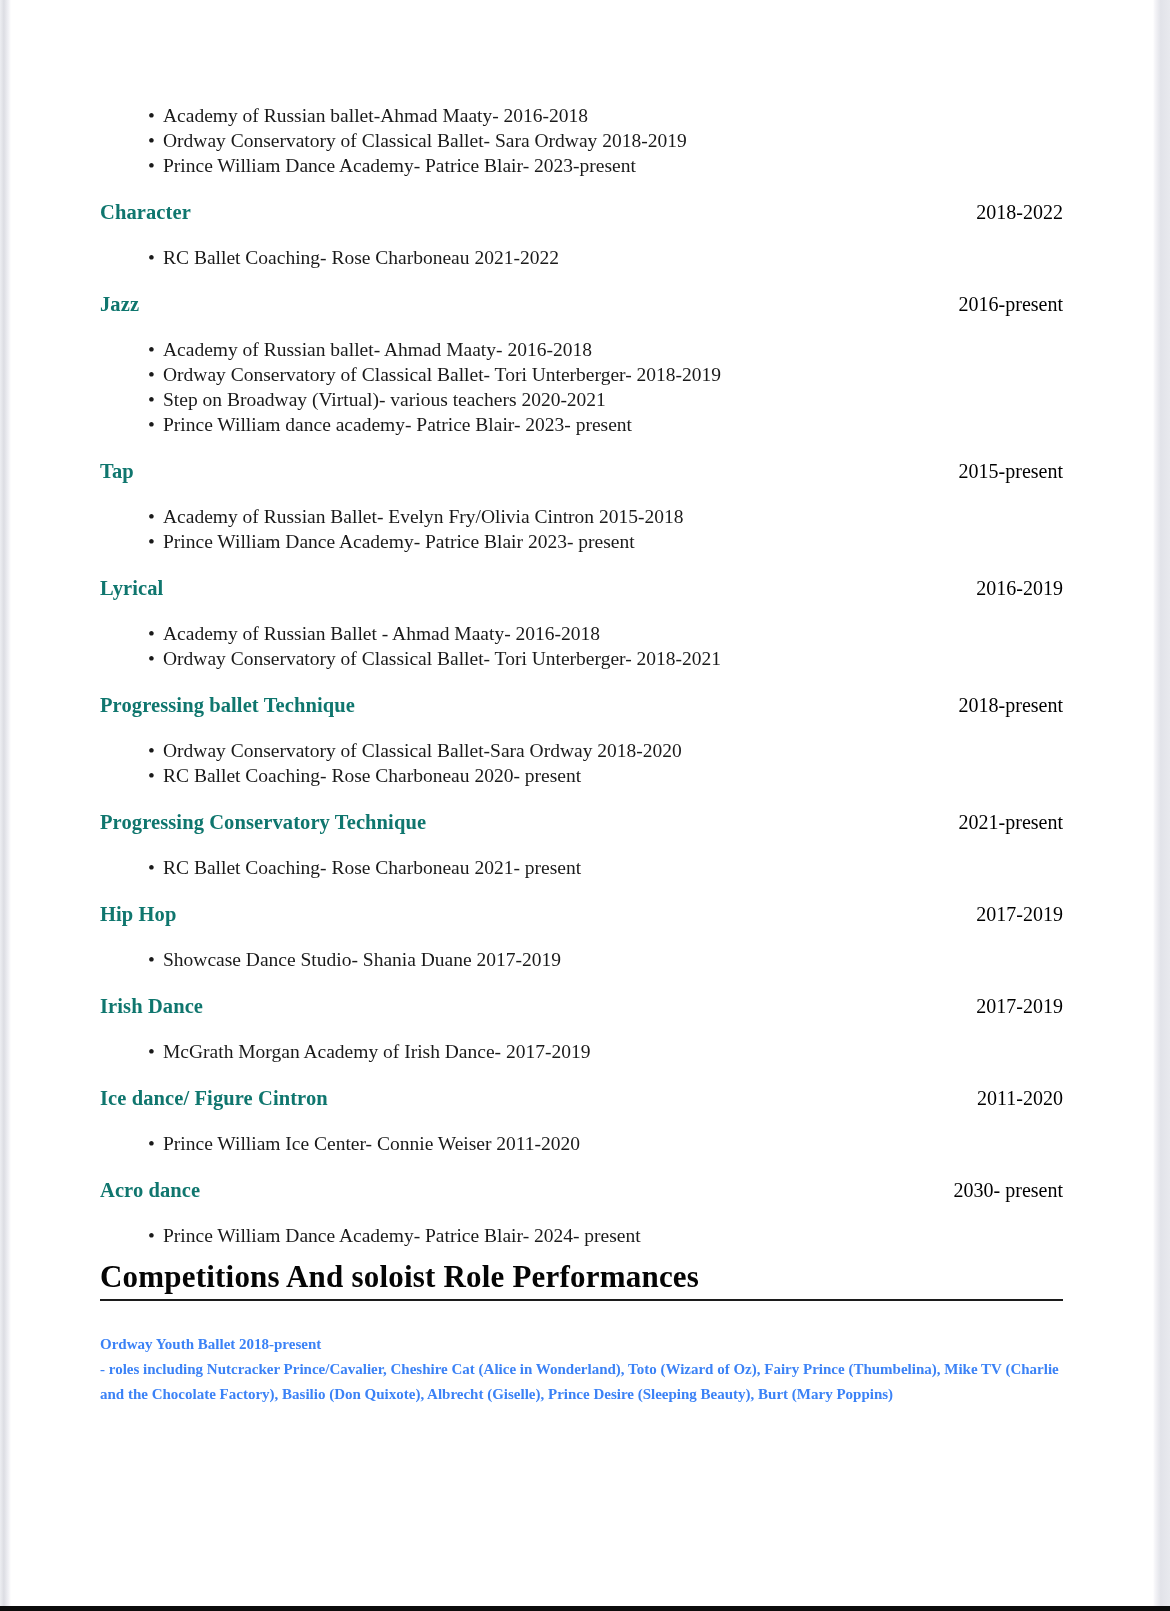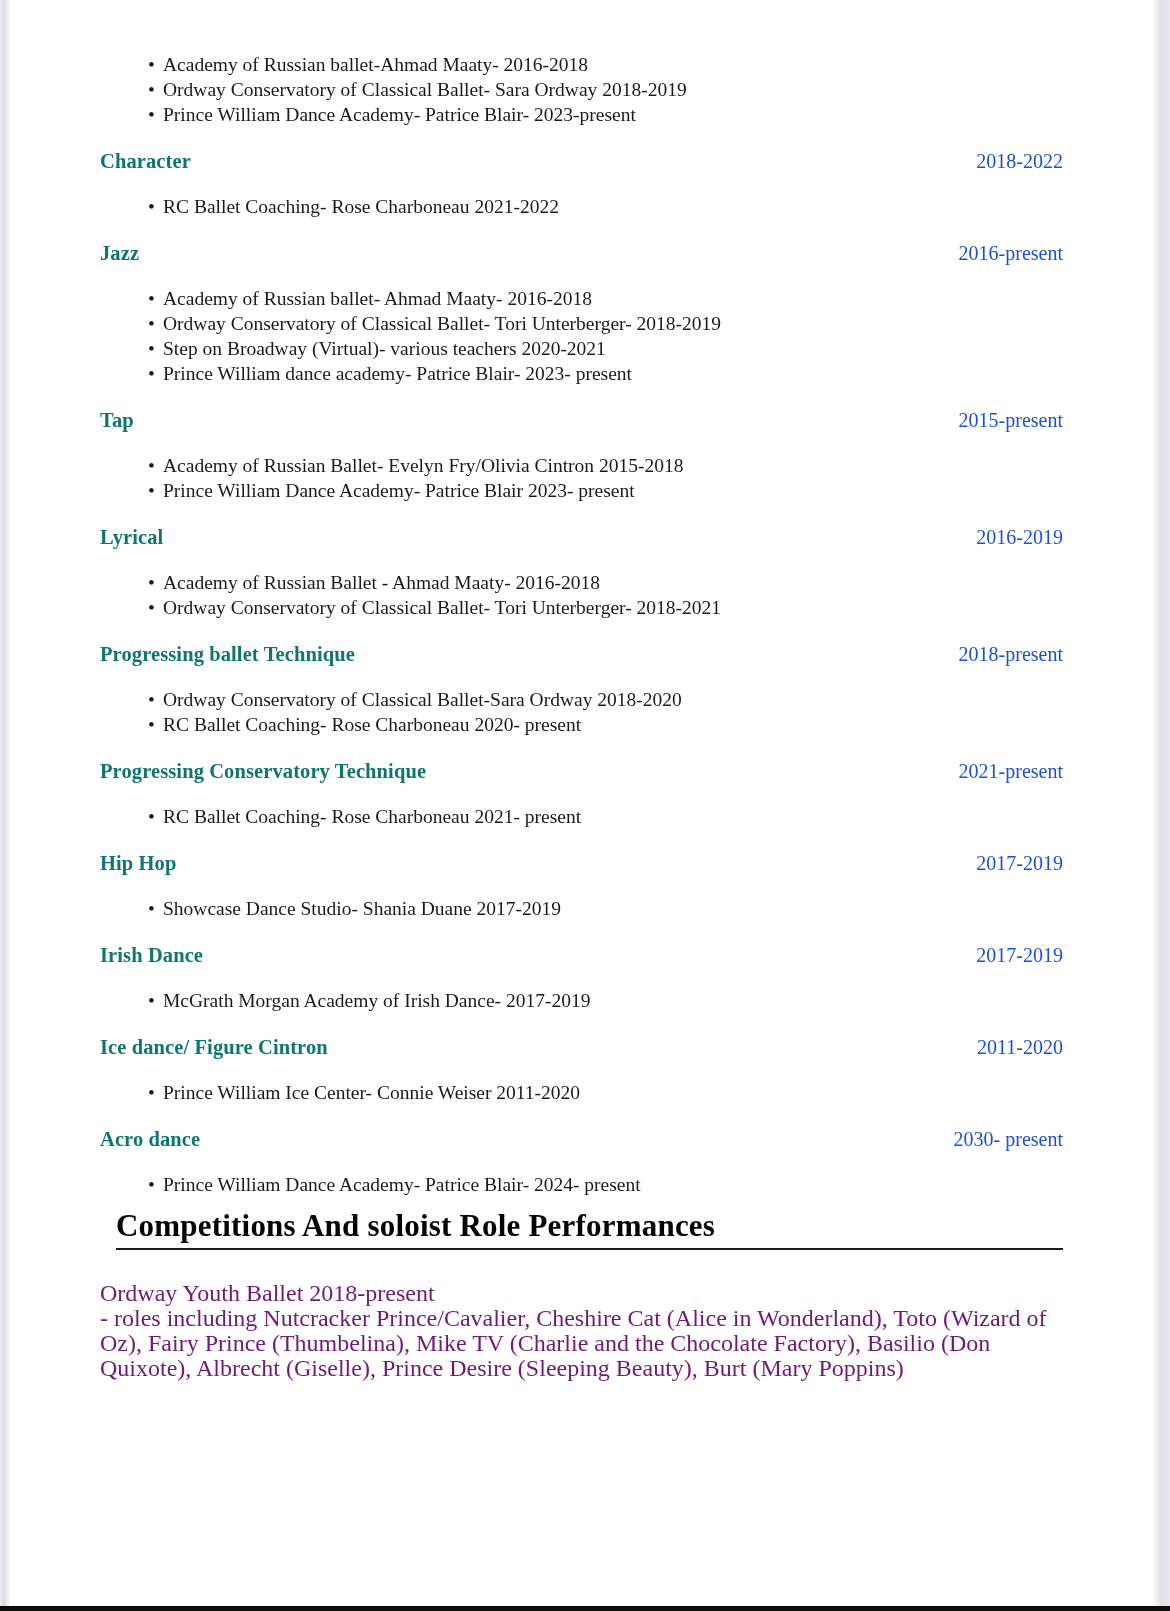--- a/index.html
+++ b/index.html
@@ -33,21 +33,21 @@
     position: absolute;
     left: 0; right: 0; bottom: 0;
     height: 5px;
     background: #0c0c0c;
   }
   .content {
     position: absolute;
     left: 100px;
     width: 963px;
     top: 0;
-    padding-top: 52px;
+    padding-top: 103px;
     color: #161616;
   }
   ul.bullets {
     margin: 20px 0 0 0;
     padding: 0;
     list-style: none;
   }
   ul.bullets li {
     position: relative;
     padding-left: 63px;
@@ -75,37 +75,38 @@
   }
   .sec-row h2 {
     margin: 0;
     font-size: 20.5px;
     font-weight: 700;
     color: #0f766e;
     letter-spacing: 0.1px;
   }
   .sec-row .years {
     font-size: 20px;
-    color: #1d4ed8;
+    color: #000000;
     white-space: pre;
   }
   h1.big-heading {
-    margin: 12px 0 0 16px;
+    margin: 12px 0 0 0;
     font-size: 31px;
     line-height: 34px;
     font-weight: 700;
     color: #050505;
     letter-spacing: 0.2px;
     padding-bottom: 5px;
     border-bottom: 2px solid #1c1c1c;
   }
   .competitions-body .cline {
-    font-size: 24px;
+    font-size: 15px;
     line-height: 25px;
-    color: #701a75;
+    color: #3b82f6;
+    font-weight: bold;
   }
   .competitions-body .cline:first-child {
     margin-top: 31px;
   }
 </style>
 </head>
 <body>
 
 <div class="screen">
   <div class="edge-left"></div>

